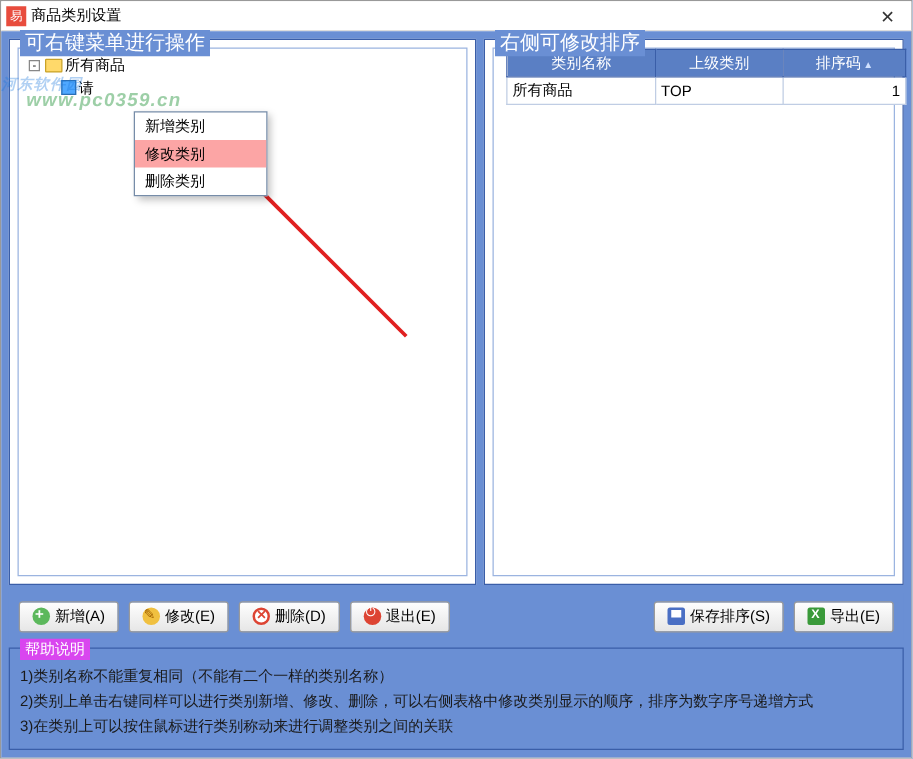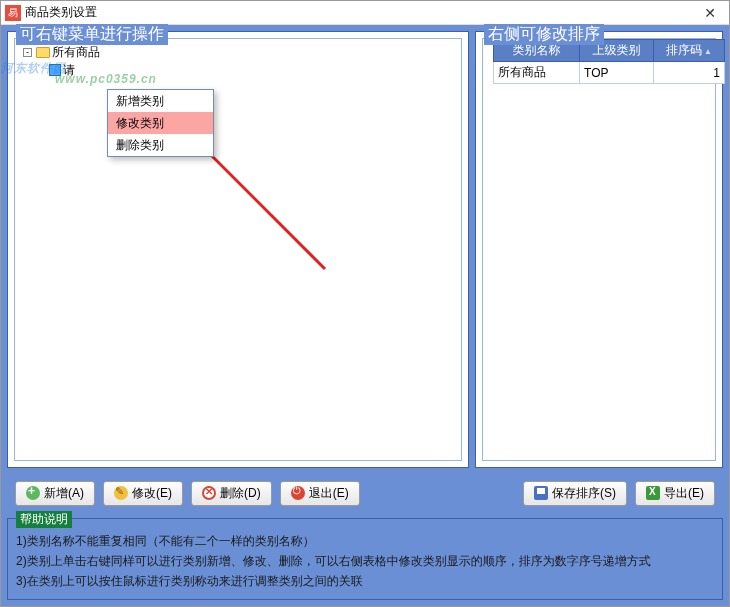--- a/index.html
+++ b/index.html
@@ -6,54 +6,54 @@
 body { width: 730px; height: 607px; background: #f0f0f0; position: relative; overflow: hidden; }
 .window { width: 730px; height: 607px; border: 1px solid #999; background: #fff; display: flex; flex-direction: column; }
 .titlebar { height: 24px; background: #fff; border-bottom: 1px solid #ddd; display: flex; align-items: center; padding: 0 4px; }
 .titlebar .icon { width: 16px; height: 16px; background: #e84c3d; margin-right: 4px; display:inline-flex;align-items:center;justify-content:center;color:#fff;font-size:10px;}
 .titlebar .title { flex: 1; }
 .titlebar .close { width: 30px; text-align: center; font-size: 14px; color: #333; cursor: pointer; }
 .client { flex: 1; background: #6a8fd4; padding: 6px; display: flex; flex-direction: column; gap: 6px; position: relative; }
 .row-top { flex: 1; display: flex; gap: 6px; }
 .panel { border: 1px solid #3a5ea8; background: #fff; position: relative; }
 .panel.left { flex: 1; }
-.panel.right { width: 248px; }
+.panel.right { width: 336px; }
 .panel .legend { position: absolute; top: -8px; left: 8px; background: #6a8fd4; color: #fff; padding: 0 4px; font-size: 16px; z-index: 2; }
 .panel-inner { position: absolute; inset: 6px; background: #fff; border: 1px solid #9bb4e0; }
 .tree { padding: 4px; }
 .tree-node { display: flex; align-items: center; height: 18px; padding-left: 4px; }
 .tree-icon { width: 16px; height: 14px; margin-right: 2px; }
 .tree-icon.minus { border:1px solid #888; width:9px; height:9px; display:inline-flex; align-items:center; justify-content:center; font-size:9px; line-height:9px; margin-right:4px; }
 .tree-icon.folder { background: #ffd96a; border:1px solid #c9a227; border-radius:1px; width:14px; height:11px; }
 .tree-icon.file { background: #4fa8ff; border:1px solid #2b6fb5; width:12px; height:12px; }
 .tree-child { padding-left: 30px; }
 .context-menu { position: absolute; left: 92px; top: 50px; width: 107px; background: #fff; border: 1px solid #768ca8; box-shadow: 3px 3px 6px rgba(0,0,0,0.25); z-index: 10; }
 .context-item { height: 22px; display: flex; align-items: center; padding: 0 8px; cursor: pointer; }
 .context-item.hover { background: #fca5a5; }
 .watermark { position: absolute; left: 0px; top: 25px; font-size: 24px; font-weight: bold; font-style: italic; color: rgba(30,120,220,0.35); pointer-events: none; z-index: 5; letter-spacing:1px;}
-.watermark .sub { font-size:12px; font-style:italic; color: rgba(60,160,80,0.5); display:block; margin-left:54px; margin-top:-6px;}
+.watermark .sub { font-size:15px; font-style:italic; color: rgba(60,160,80,0.5); display:block; margin-left:20px; margin-top:-6px;}
 .arrow-svg { position: absolute; left: 150px; top: 70px; z-index: 9; pointer-events: none; }
 .grid { width: 100%; border-collapse: collapse; margin-left: 10px; }
 .grid th { background: #5a7fc4; color: #fff; height: 22px; border: 1px solid #3a5ea8; font-weight: normal; position: relative; }
 .grid td { height: 22px; border: 1px solid #c0cde4; padding: 0 4px; background: #fff; }
 .grid tr.alt td { background: #d5ecd5; }
 .grid td.num { text-align: right; }
 .grid th .sort { font-size:8px; color:#cfe0ff; margin-left:2px;}
 .toolbar { height: 38px; background: #6a8fd4; display: flex; align-items: center; padding: 0 8px; gap: 8px; }
 .btn { height: 25px; background: linear-gradient(#fefefe,#e6e6e6); border: 1px solid #9a9a9a; border-radius: 3px; display: inline-flex; align-items: center; padding: 0 10px; cursor: pointer; gap: 4px; }
 .btn .bi { width: 14px; height: 14px; display:inline-block; border-radius:50%; }
 .bi.add{background:#5cb85c;position:relative}.bi.add:after{content:"+";color:#fff;position:absolute;left:2px;top:-2px;font-size:12px;font-weight:bold}
 .bi.edit{background:#f0c040;position:relative}.bi.edit:after{content:"✎";color:#a06000;position:absolute;left:1px;top:-1px;font-size:11px}
 .bi.del{background:#fff;border:2px solid #d43;position:relative}.bi.del:after{content:"✕";color:#d43;position:absolute;left:1px;top:-2px;font-size:10px;font-weight:bold}
 .bi.exit{background:#d43;position:relative}.bi.exit:after{content:"⏻";color:#fff;position:absolute;left:2px;top:-1px;font-size:10px}
 .bi.save{background:#4a6fc4;border-radius:2px;position:relative}.bi.save:after{content:"";position:absolute;left:3px;top:2px;width:8px;height:6px;background:#fff}
 .bi.export{background:#3a9a3a;border-radius:2px;position:relative}.bi.export:after{content:"X";color:#fff;position:absolute;left:3px;top:0px;font-size:10px;font-weight:bold}
 .spacer { flex: 1; }
 .help { border: 1px solid #3a5ea8; background: #6a8fd4; position: relative; padding: 12px 8px 8px 8px; color: #000; }
-.help .legend { position: absolute; top: -8px; left: 8px; background: #15803d; color: #fff; padding: 0 4px; }
+.help .legend { position: absolute; top: -8px; left: 8px; background: #d946ef; color: #fff; padding: 0 4px; }
 .help-line { line-height: 20px; color: #1a1a1a; }
 </style>
 </head>
 <body>
 
 <div class="window">
   <div class="titlebar">
     <span class="icon">易</span>
     <span class="title">商品类别设置</span>
     <span class="close">✕</span>

